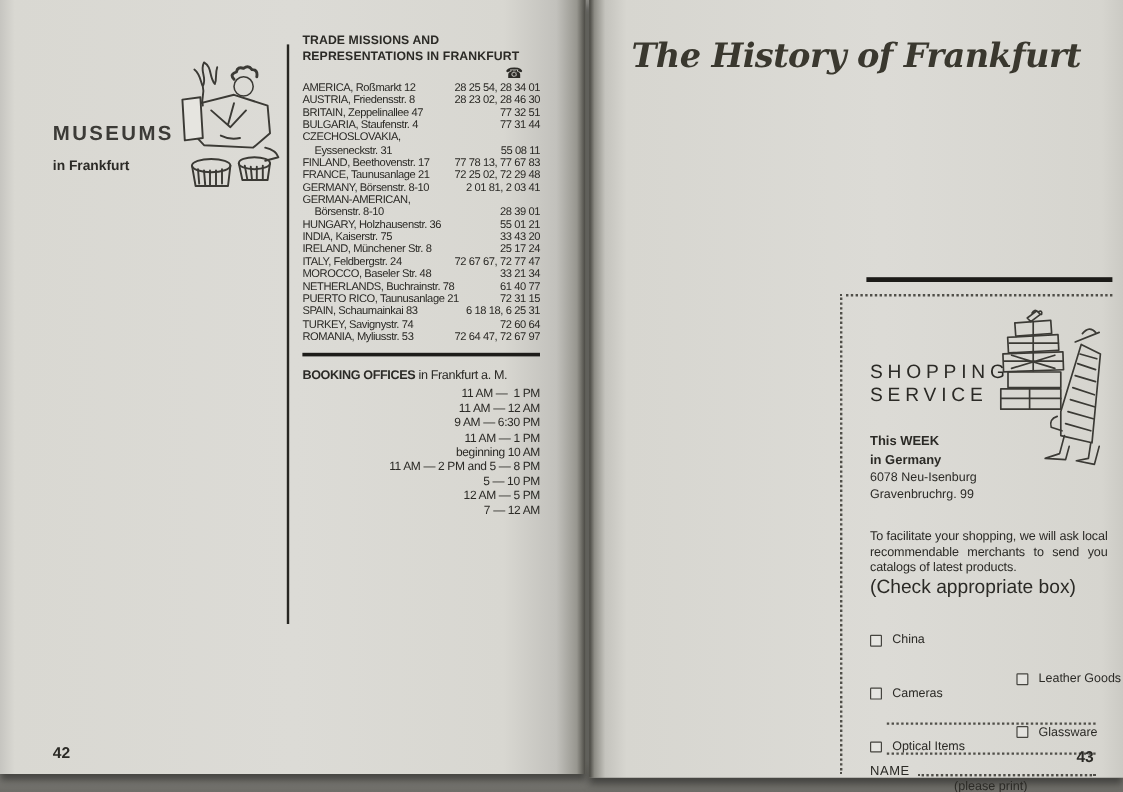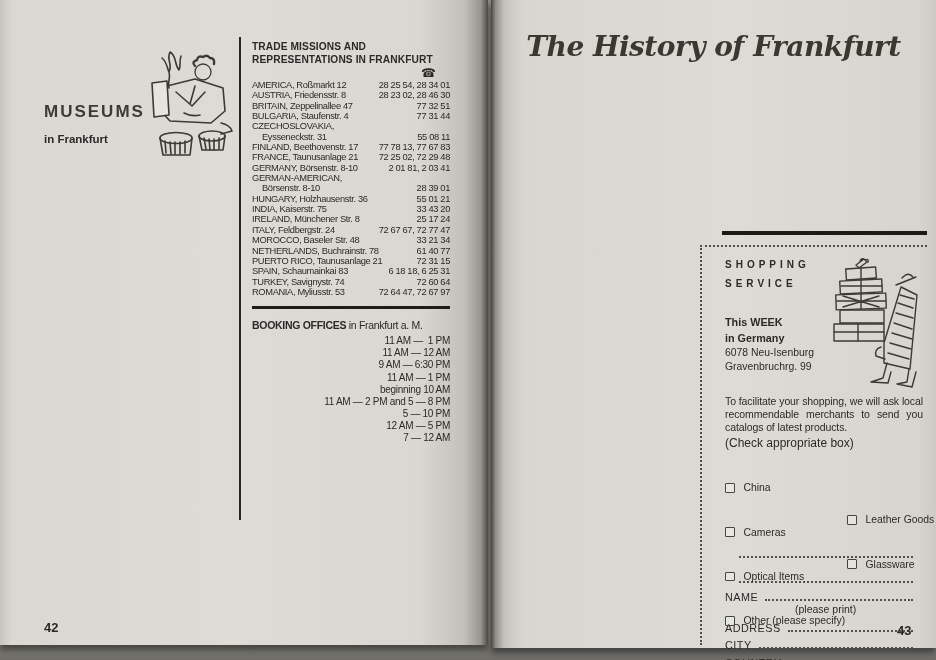--- a/index.html
+++ b/index.html
@@ -25,21 +25,21 @@
   .mline.gap { margin-top:10px; }
   .mline.ind1 { padding-left:26px; }
   .mline.ind2 { padding-left:13px; }
   .mline .bold { letter-spacing:-0.35px; }
   .pagenum { position:absolute; font-size:13px; font-weight:bold; }
   #page-num-left { left:44px; top:620px;text-align:right; }
   #page-num-right { left:406px; top:623px; }
 
   
   #mid-rule { position:absolute; left:239px; top:37px; width:1.5px; height:483px; background:#272622; }
-  #mid-col { position:absolute; left:252px; top:40px; width:198px; }
+  #mid-col { position:absolute; left:252px; top:28px; width:198px; }
   .trade-hdr { font-size:10.2px; font-weight:bold; line-height:13px; letter-spacing:.1px; }
   #phone-row { height:14px; text-align:right; padding-right:14px; font-size:12px; line-height:14px; }
   .trade-row { display:flex; justify-content:space-between; white-space:nowrap;
                font-size:9.3px; line-height:10.35px; letter-spacing:-0.35px; }
   .trade-row.ind1 .lbl { padding-left:10px; }
   .trade-row .ph { text-align:right; }
   .thick-rule { height:3px; background:#1d1c19; margin-top:9px; }
   #booking-header { margin:10px 0 3px; font-size:10.5px; line-height:13px; letter-spacing:-0.3px; white-space:nowrap; }
   .bk-line { display:flex; justify-content:space-between; font-size:10px; line-height:12.1px;
              letter-spacing:-0.3px; white-space:nowrap; }
@@ -53,28 +53,28 @@
   .hist { position:absolute; top:86px; }
   #hist-col1 { left:17px;  width:197px; }
   #hist-col2 { left:224px; width:198px; }
   .hist p { font-size:10px; line-height:11.7px; text-align:justify; letter-spacing:-0.1px; }
 
   
   #shopping-box { position:absolute; left:209px; top:231px; width:227px; }
   #shop-rule { height:3.5px; background:#1c1b18; margin-left:22px; }
   #shop-inner { margin-top:10px; border-left:2px dotted #504f49; border-top:2px dotted #504f49;
                 padding:8px 4px 0 23px; position:relative; height:400px; }
-  #shop-title { font-size:10px; font-weight:bold; letter-spacing:4px; line-height:19px; }
+  #shop-title { font-size:16px; font-weight:normal; letter-spacing:4px; line-height:19px;margin-top:46px; }
   #shop-illus { position:absolute; right:6px; top:6px; width:95px; height:140px; }
   #shop-week { margin-top:21px; width:130px; }
   #shop-week .w1 { font-size:10.8px; font-weight:bold; line-height:16px; }
   #shop-week .w2 { font-size:10.4px; line-height:14.5px; }
   #shop-intro { margin-top:20px; width:198px; font-size:10.5px; line-height:13.4px;
                 text-align:justify; letter-spacing:-0.1px; }
-  #check-note { margin-top:2px; font-size:12px; line-height:13px; }
+  #check-note { margin-top:2px; font-size:16px; line-height:13px; }
   #chk-wrap { position:relative; margin-top:3px; height:51px; }
   #chk-col-right { position:absolute; left:122px; top:0; }
   .chk-row { display:flex; align-items:center; height:12.3px;margin-top:32px; }
   .chk-box { width:9.5px; height:9.5px; border:1.3px solid #45443f; border-radius:1px;
              background:rgba(255,255,255,.3); margin-right:9px; flex:none; }
   .chk-label { font-size:10.4px; white-space:nowrap; }
   .free-dots { margin:9px 10px 0 14px; height:16px; border-bottom:2px dotted #504f49; }
   #form-rows { margin-top:6px; }
   .form-item { margin-top:3px; }
   .form-row { display:flex; align-items:flex-end; height:14.5px; }

